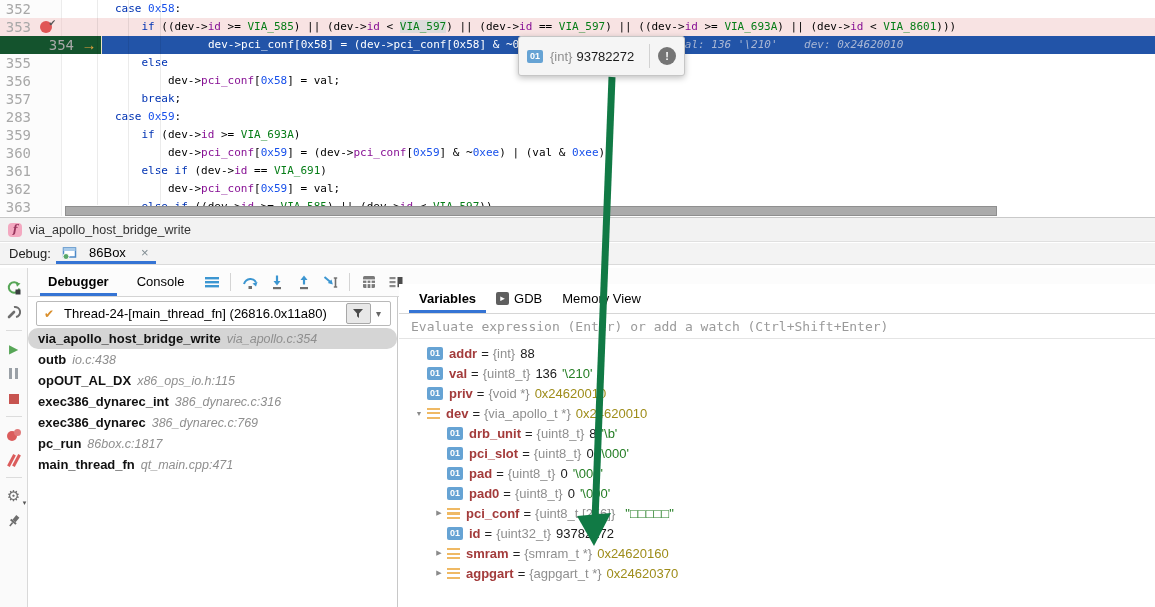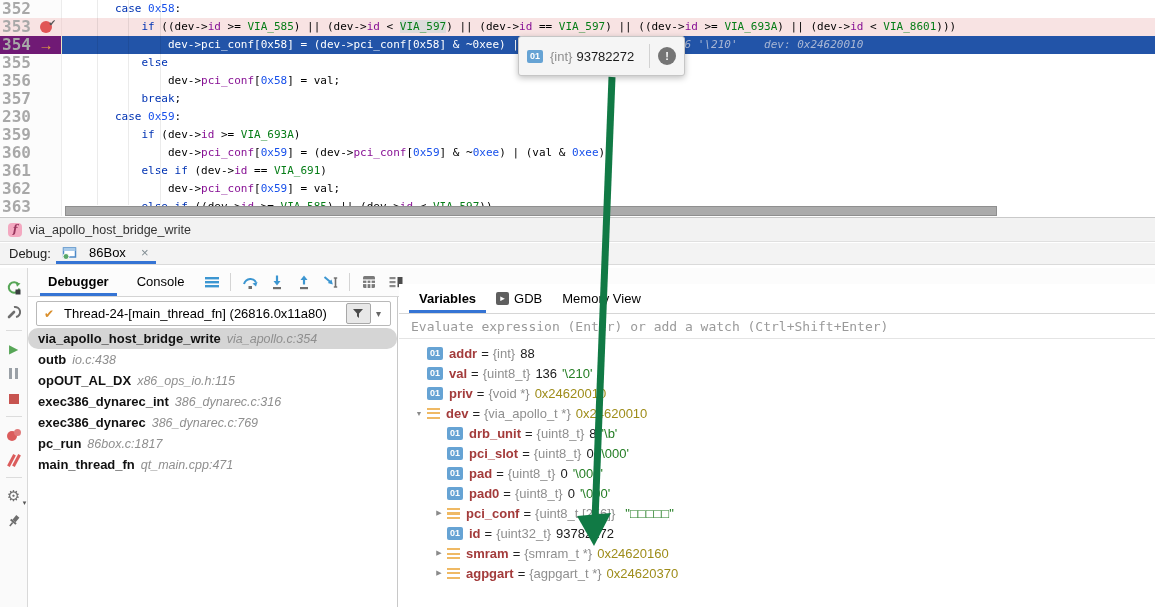--- a/index.html
+++ b/index.html
@@ -5,25 +5,25 @@
   * { box-sizing: border-box; }
   html,body { margin:0; padding:0; background:#fff; }
   #app { position:relative; width:1155px; height:607px; overflow:hidden;
          font-family:"Liberation Sans", sans-serif; font-size:13px; color:#111; background:#fff; }
 
   
   #editor { position:absolute; left:0; top:0; width:1155px; height:217px; background:#fff; overflow:hidden; }
   .crow { display:flex; height:18px; line-height:18px; white-space:nowrap; }
   .gut { flex:0 0 62px; display:flex; align-items:center; border-right:1px solid #ECECEC; background:#FCFCFC; }
   .lnum { display:inline-block; width:34px; text-align:right; color:#A8A8A8;
-          font-family:"DejaVu Sans Mono", monospace; font-size:16px; padding-right:3px;font-weight:bold; }
+          font-family:"DejaVu Sans Mono", monospace; font-size:14px; padding-right:3px; }
   .gic { display:inline-flex; width:24px; height:16px; align-items:center; justify-content:center; position:relative; }
   .cline { margin:0; flex:1; font-family:"DejaVu Sans Mono", monospace; font-size:11px; line-height:18px; white-space:pre; overflow:hidden; }
   .crow.bp, .crow.bp .gut { background:#F8E3E3; border-right-color:#EED8D8; }
-  .crow.exec .gut { background:#701a75; border-right-color:#EDE5C2; }
+  .crow.exec .gut { background:#14532d; border-right-color:#EDE5C2;padding-left:43px; }
   .crow.exec .cline { background:#2254A8; }
   .tp { color:#000; } .tk { color:#0033B3; } .tn { color:#1750EB; }
   .tf { color:#871094; } .tm { color:#067D17; } .tm.hl { background:#DCDCDC; }
   .tw { color:#FFFFFF; } .th { color:#A9B7D4; font-style:italic; }
   .bpdot { width:12px; height:12px; border-radius:50%; background:#E05555; position:relative; }
   .bpchk { position:absolute; top:-7px; right:-4px; font-size:9px; color:#555; }
   .execarr { color:#E8A33D; font-weight:bold; font-size:15px; }
   .iguide { position:absolute; top:0; width:1px; height:205px; background:rgba(0,0,0,0.08); z-index:2; }
   #hthumb { position:absolute; left:65px; top:206px; width:932px; height:10px;
             background:#ABABAB; border:1px solid #8F8F8F; z-index:5; }
@@ -172,21 +172,21 @@
         </div>
         <div class="crow">
           <div class="gut">
             <span class="lnum">357</span>
             <span class="gic"></span>
           </div>
           <pre class="cline"><span class="tp">            </span><span class="tk">break</span><span class="tp">;</span></pre>
         </div>
         <div class="crow">
           <div class="gut">
-            <span class="lnum">230</span>
+            <span class="lnum">283</span>
             <span class="gic"></span>
           </div>
           <pre class="cline"><span class="tp">        </span><span class="tk">case</span><span class="tp"> </span><span class="tn">0x59</span><span class="tp">:</span></pre>
         </div>
         <div class="crow">
           <div class="gut">
             <span class="lnum">359</span>
             <span class="gic"></span>
           </div>
           <pre class="cline"><span class="tp">            </span><span class="tk">if</span><span class="tp"> (dev-&gt;</span><span class="tf">id</span><span class="tp"> &gt;= </span><span class="tm">VIA_693A</span><span class="tp">)</span></pre>

